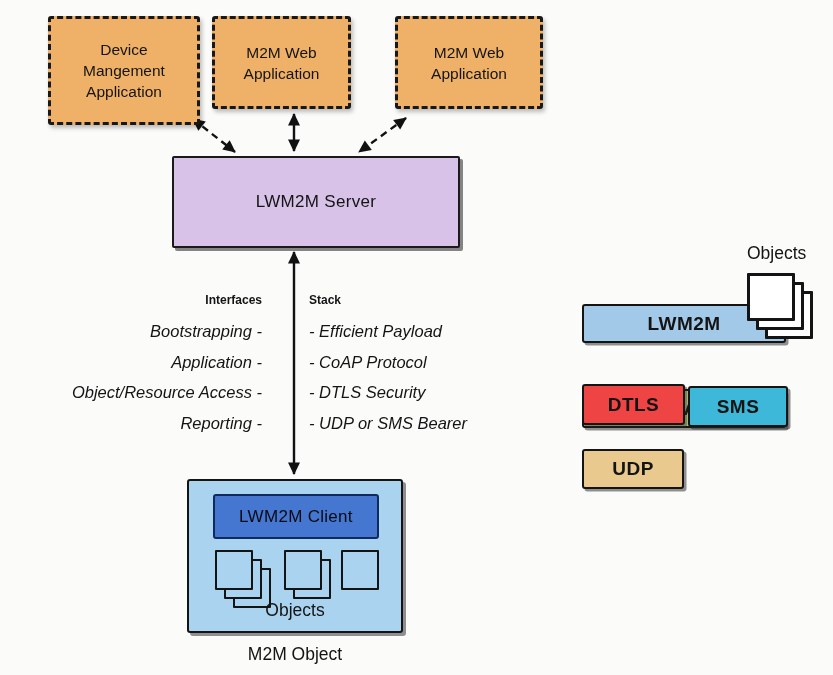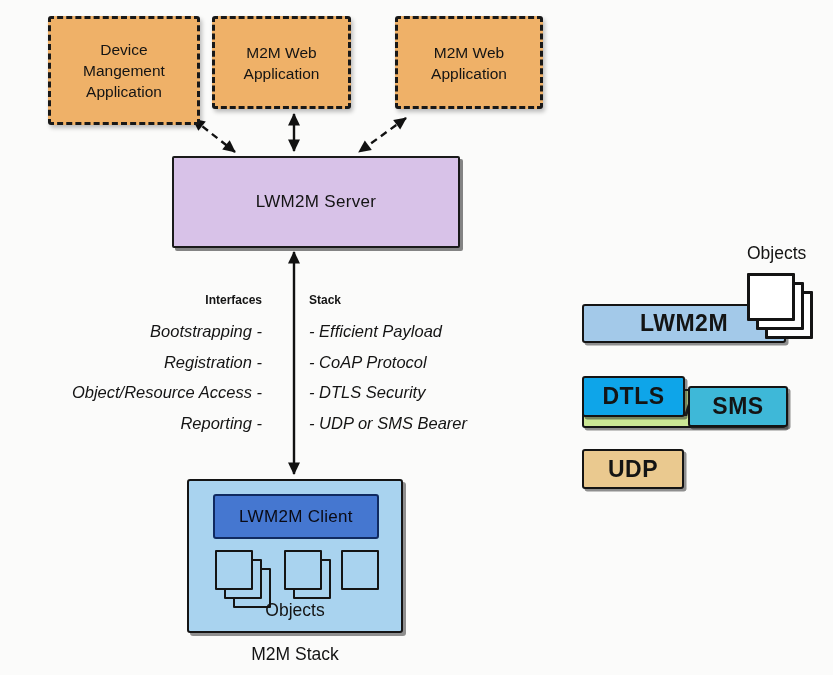--- a/index.html
+++ b/index.html
@@ -42,21 +42,21 @@
     display:flex;align-items:center;justify-content:center;
     font-size:17px;font-weight:500;color:#0a0a14;letter-spacing:.3px;
   }
   .obj-group{position:absolute;}
   .sq{position:absolute;width:34px;height:36px;border:2.5px solid #141414;border-radius:1px;}
   .caption{ text-align:center;font-size:17.5px;font-weight:500;}
   
   .bar{
     border:2.5px solid #141414;border-radius:3px;
     display:flex;align-items:center;justify-content:center;
-    font-size:23px;font-weight:600;letter-spacing:.5px;
+    font-size:19px;font-weight:600;letter-spacing:.5px;
     box-shadow:2.5px 2.5px 0 rgba(35,35,35,0.5);
   }
   .objects-label{font-size:17.5px;font-weight:500;}
   .paper{position:absolute;width:42px;height:42px;border:3px solid #141414;background:#ffffff;border-radius:1px;}
   svg.connectors{position:absolute;left:0;top:0;pointer-events:none;}
 </style>
 </head>
 <body>
 
 <div id="canvas">
@@ -77,21 +77,21 @@
 
   <div class="abs app-box" style="left: 212px; top: 16px; width: 139px; height: 93px; background-color: rgb(239, 177, 104);">M2M Web Application</div>
 
   <div class="abs app-box" style="left: 395px; top: 16px; width: 148px; height: 93px; background-color: rgb(239, 177, 104);">M2M Web Application</div>
 
   <div class="abs server-box" style="left: 172px; top: 156px; width: 288px; height: 92px; background-color: rgb(216, 194, 232);">LWM2M Server</div>
 
   <div class="abs txt-col col-right" style="left:0px;top:285px;width:262px;">
     <div class="hd">Interfaces</div>
     <div class="it">Bootstrapping -</div>
-    <div class="it">Registration -</div>
+    <div class="it">Application -</div>
     <div class="it">Object/Resource Access -</div>
     <div class="it">Reporting -</div>
   </div>
 
   <div class="abs txt-col col-left" style="left:309px;top:285px;width:230px;">
     <div class="hd">Stack</div>
     <div class="it">- Efficient Payload</div>
     <div class="it">- CoAP Protocol</div>
     <div class="it">- DTLS Security</div>
     <div class="it">- UDP or SMS Bearer</div>
@@ -110,29 +110,29 @@
       <div class="sq" style="left: 9px; top: 9px; background-color: rgb(169, 211, 239);"></div>
       <div class="sq" style="left: 0px; top: 0px; background-color: rgb(169, 211, 239);"></div>
     </div>
     <div class="obj-group" style="left:152px;top:69px;width:38px;height:40px;">
       <div class="sq" style="left: 0px; top: 0px; background-color: rgb(169, 211, 239);"></div>
     </div>
 
     <div class="abs caption" style="left:0;top:119px;width:100%;">Objects</div>
   </div>
 
-  <div class="abs caption" style="left:187px;top:644px;width:216px;">M2M Stack</div>
+  <div class="abs caption" style="left:187px;top:644px;width:216px;">M2M Object</div>
 
   <div class="abs objects-label" style="left:747px;top:243px;">Objects</div>
 
   <div class="abs bar" style="left: 582px; top: 304px; width: 204px; height: 39px; background-color: rgb(163, 201, 233);">LWM2M</div>
 
   <div class="abs bar" style="left: 582px; top: 345px; width: 204px; height: 39px; background-color: rgb(203, 231, 149); margin-top: 44px;">CoAP</div>
 
-  <div class="abs bar" style="left: 582px; top: 376px; width: 103px; height: 41px; background-color: #0ea5e9;">DTLS</div>
+  <div class="abs bar" style="left: 582px; top: 384px; width: 103px; height: 41px; background-color: #ef4444;">DTLS</div>
 
   <div class="abs bar" style="left: 688px; top: 386px; width: 100px; height: 41px; background-color: rgb(62, 184, 216);">SMS</div>
 
   <div class="abs bar" style="left: 582px; top: 429px; width: 102px; height: 40px; background-color: rgb(234, 201, 143); margin-top: 20px;">UDP</div>
 
   <div class="abs" style="left:747px;top:273px;width:64px;height:64px;z-index:6;">
     <div class="paper" style="left:18px;top:18px;"></div>
     <div class="paper" style="left:9px;top:9px;"></div>
     <div class="paper" style="left:0;top:0;"></div>
   </div>

